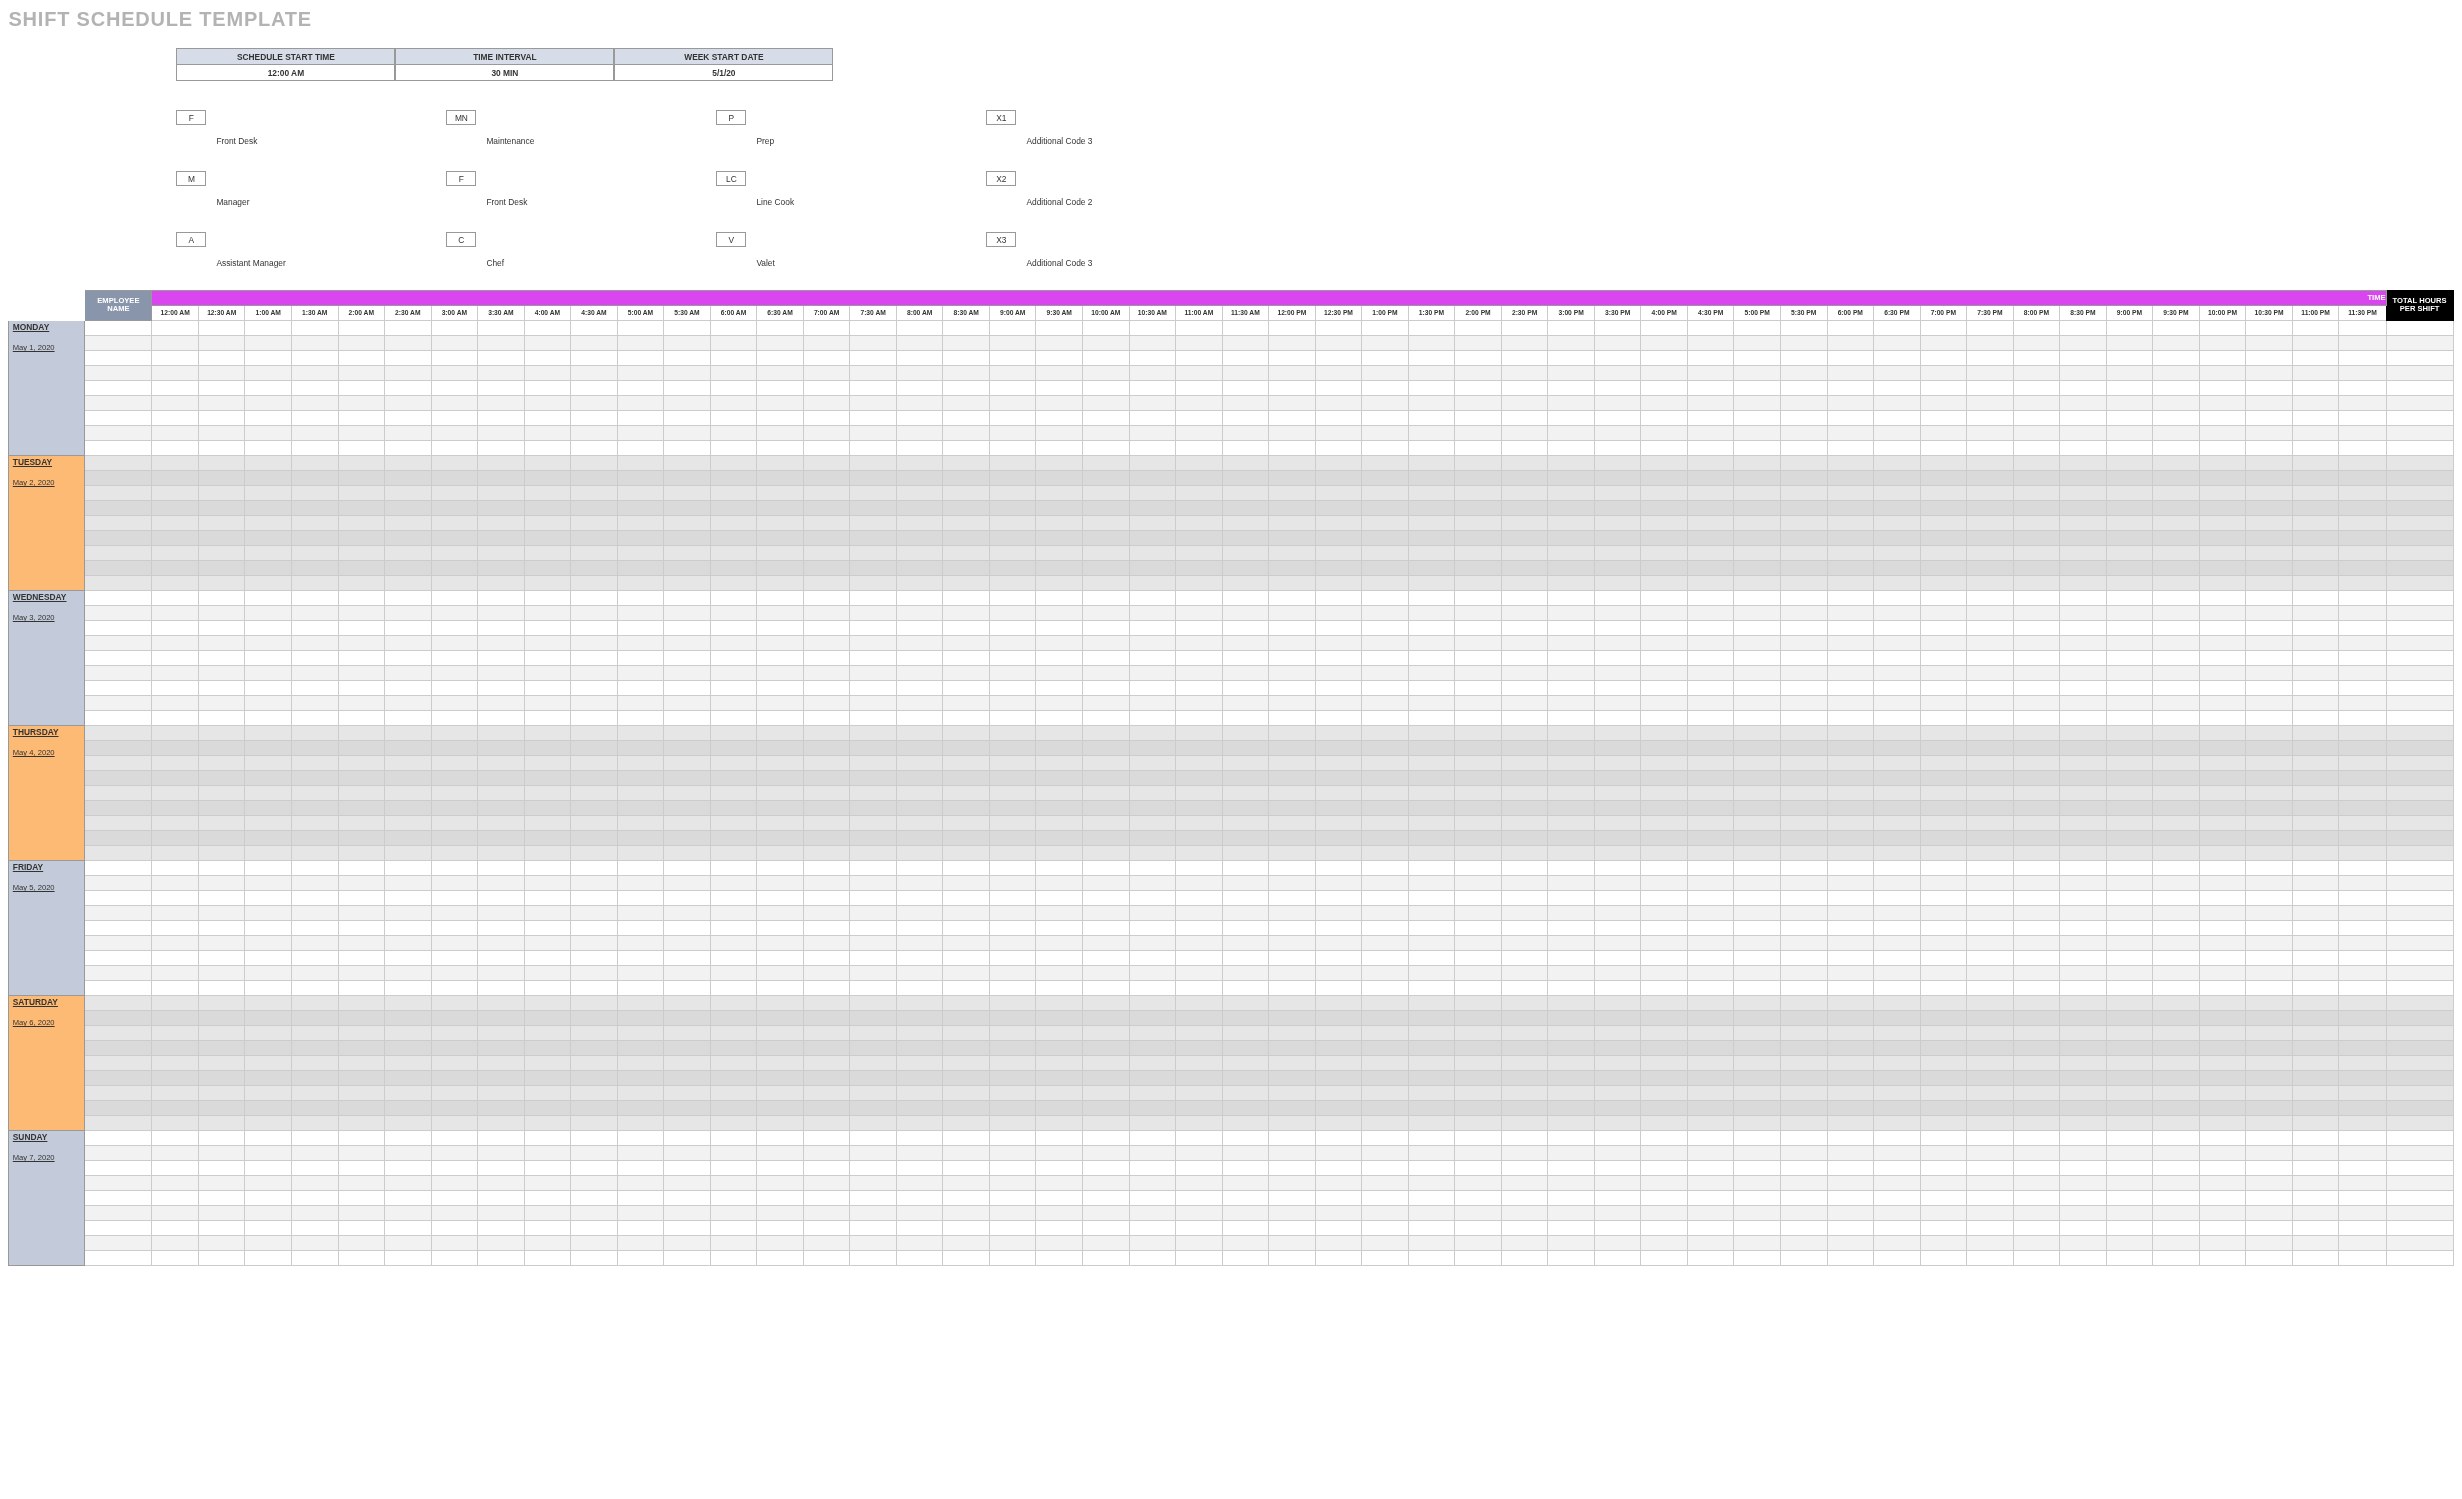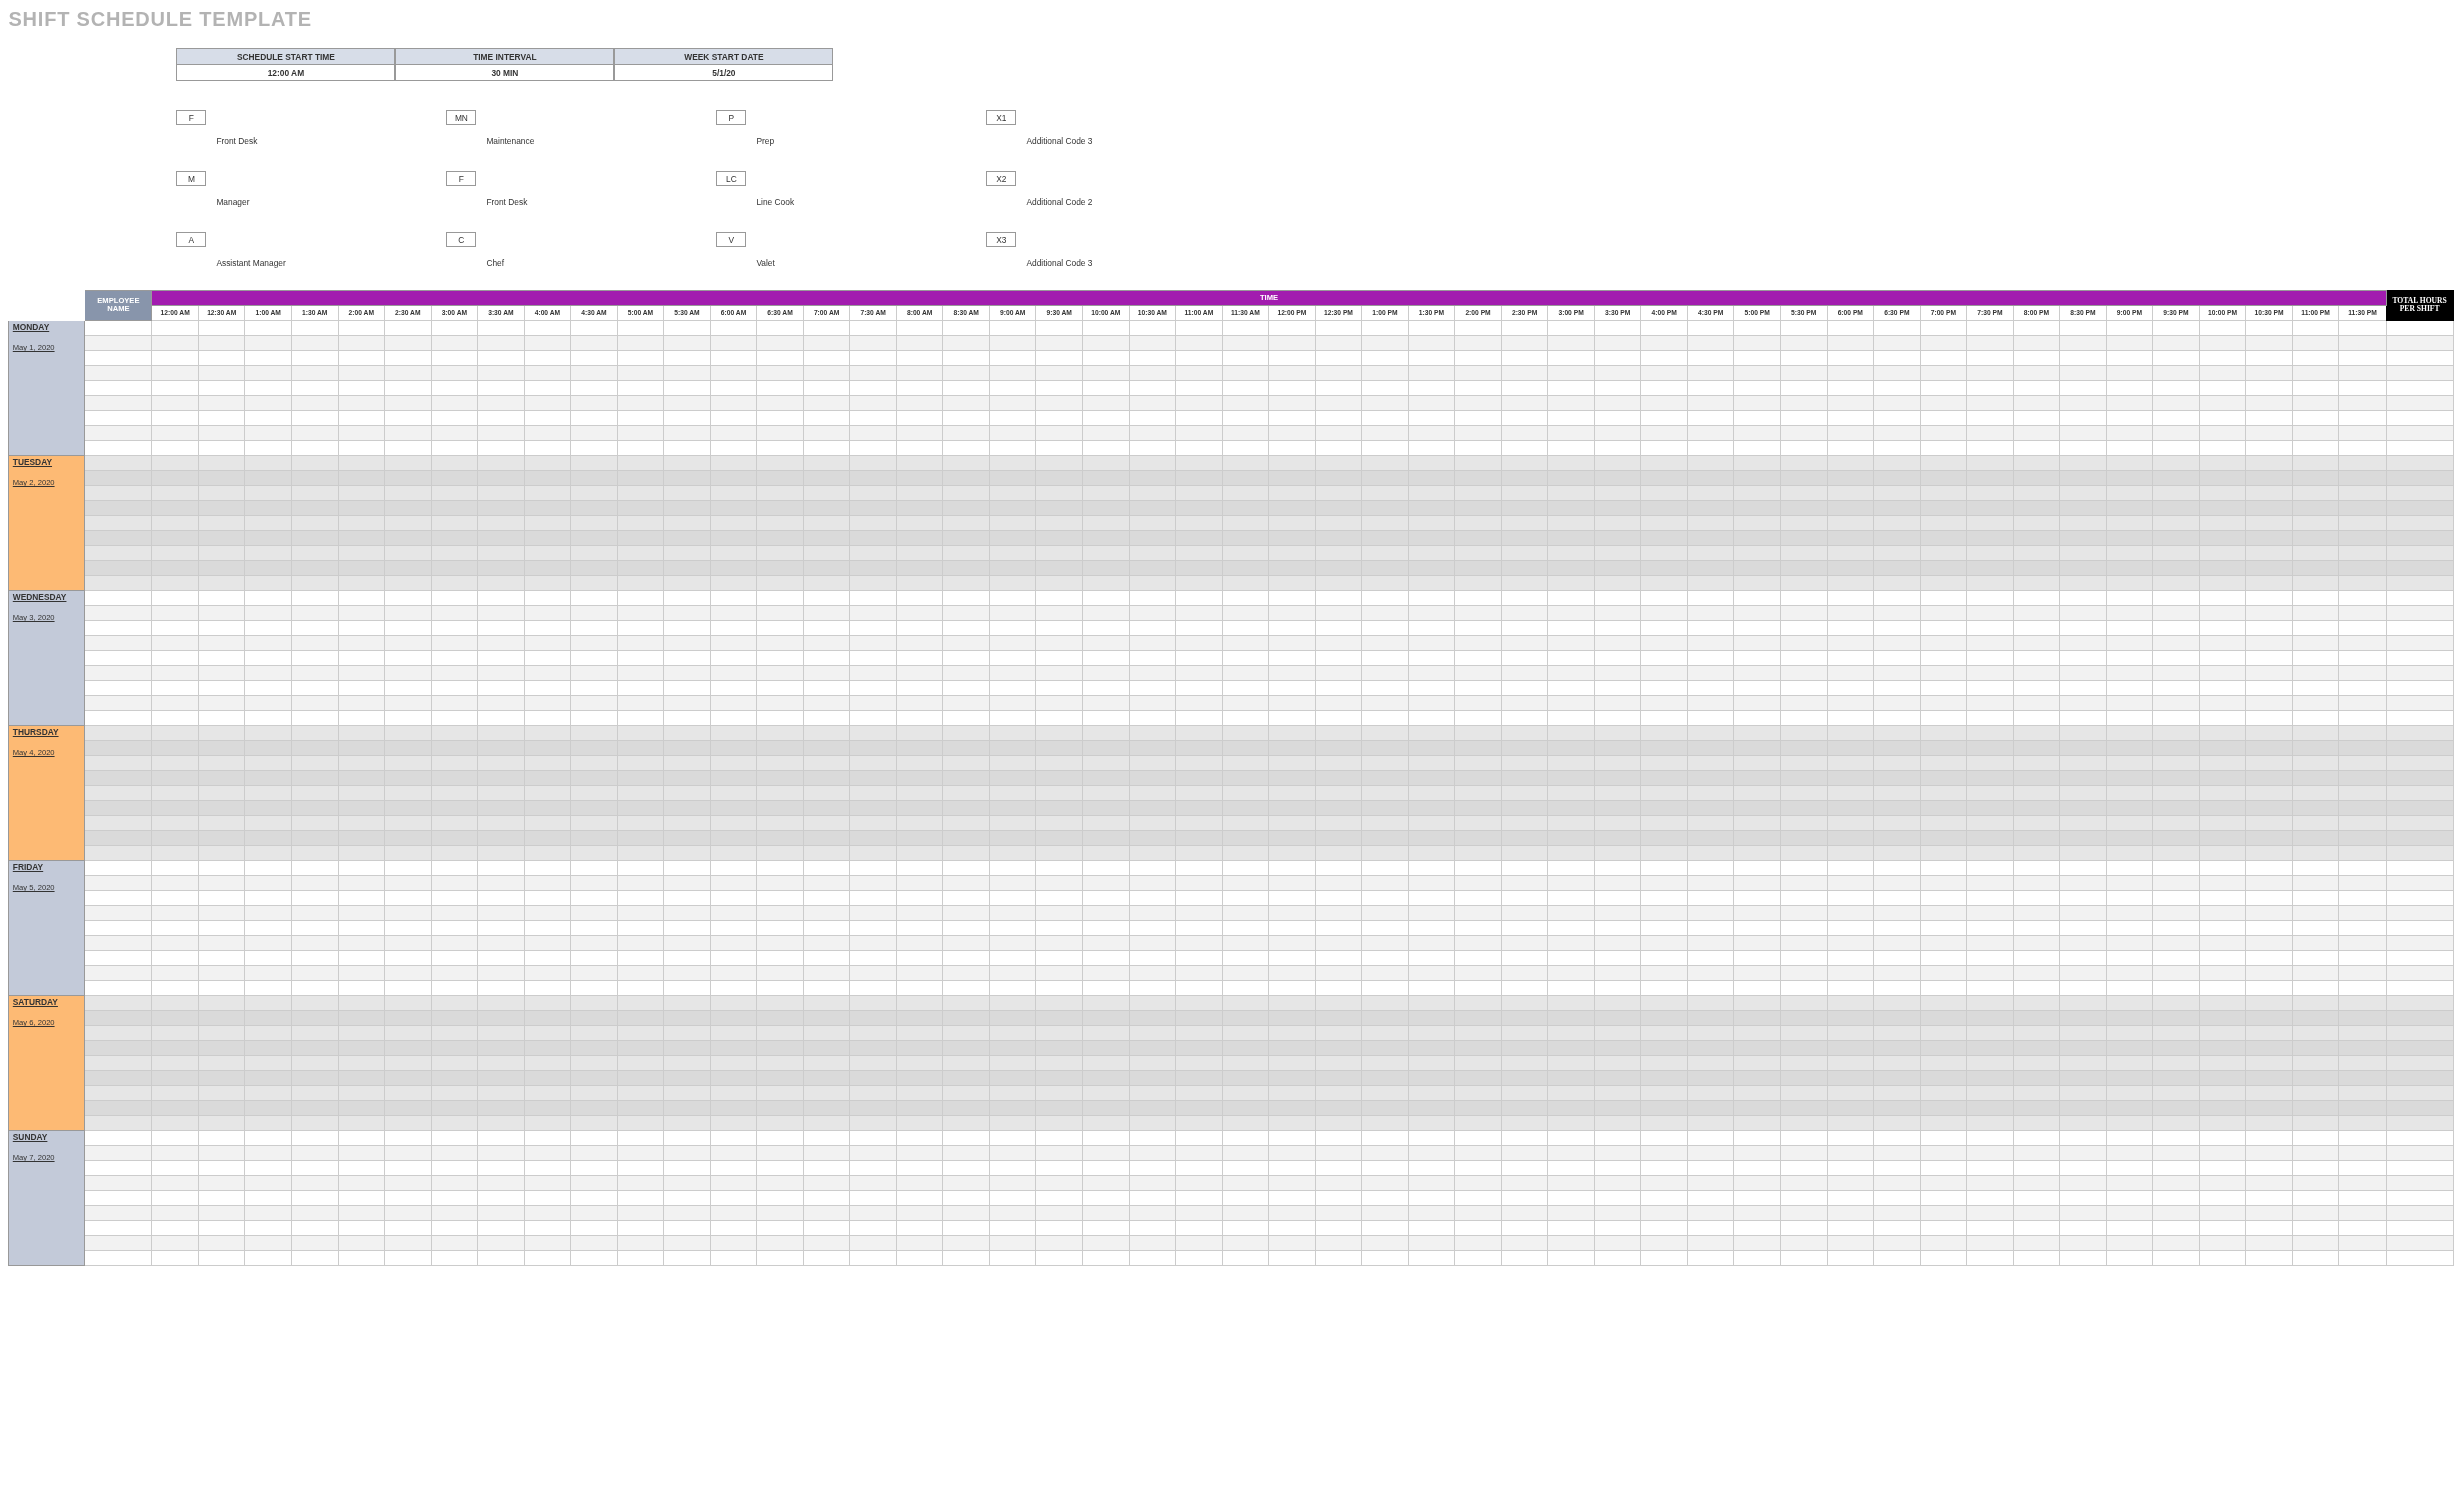--- a/index.html
+++ b/index.html
@@ -76,24 +76,24 @@
     height: 15px;
     overflow: hidden;
     white-space: nowrap;
   }
   .col-day { width: 76px; }
   .col-emp { width: 67px; }
   .col-time { width: auto; }
   .col-total { width: 67px; }
 
   th.time-header-top {
-    background: #a21caf;
+    background: #d946ef;
     color: #fff;
     font-weight: bold;
-    text-align: center;
+    text-align: right;
     border: 0.8px solid #999;
   }
   th.time-header-sub {
     background: #fff;
     color: #333;
     font-weight: bold;
     font-size: 6.7px;
     text-align: center;
     border: 0.8px solid #ccc;
   }
@@ -106,21 +106,20 @@
     border: 0.8px solid #999;
   }
   th.total-header {
     background: #000;
     color: #fff;
     font-weight: bold;
     font-size: 7.6px;
     text-align: center;
     line-height: 1.1;
     border: 0.8px solid #000;
-    font-family: Liberation Serif, serif;
   }
   th.corner-blank {
     background: #fff;
     border: 0.8px solid #fff;
   }
   td.day-cell {
     background: #c3cad9;
     vertical-align: top;
     padding: 1.7px 3.4px;
     font-weight: bold;

